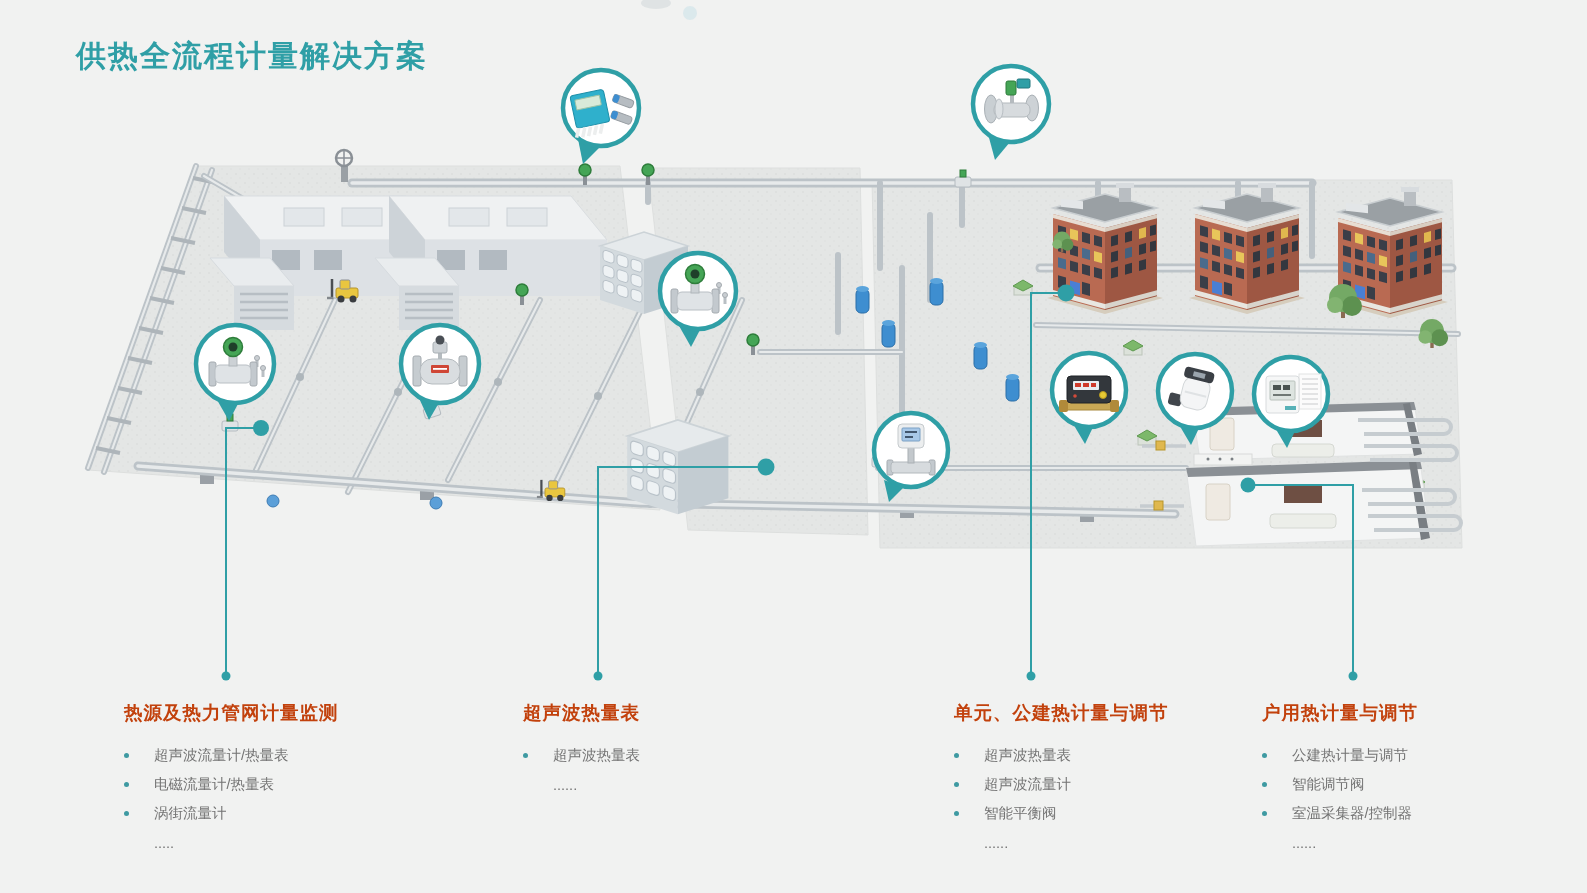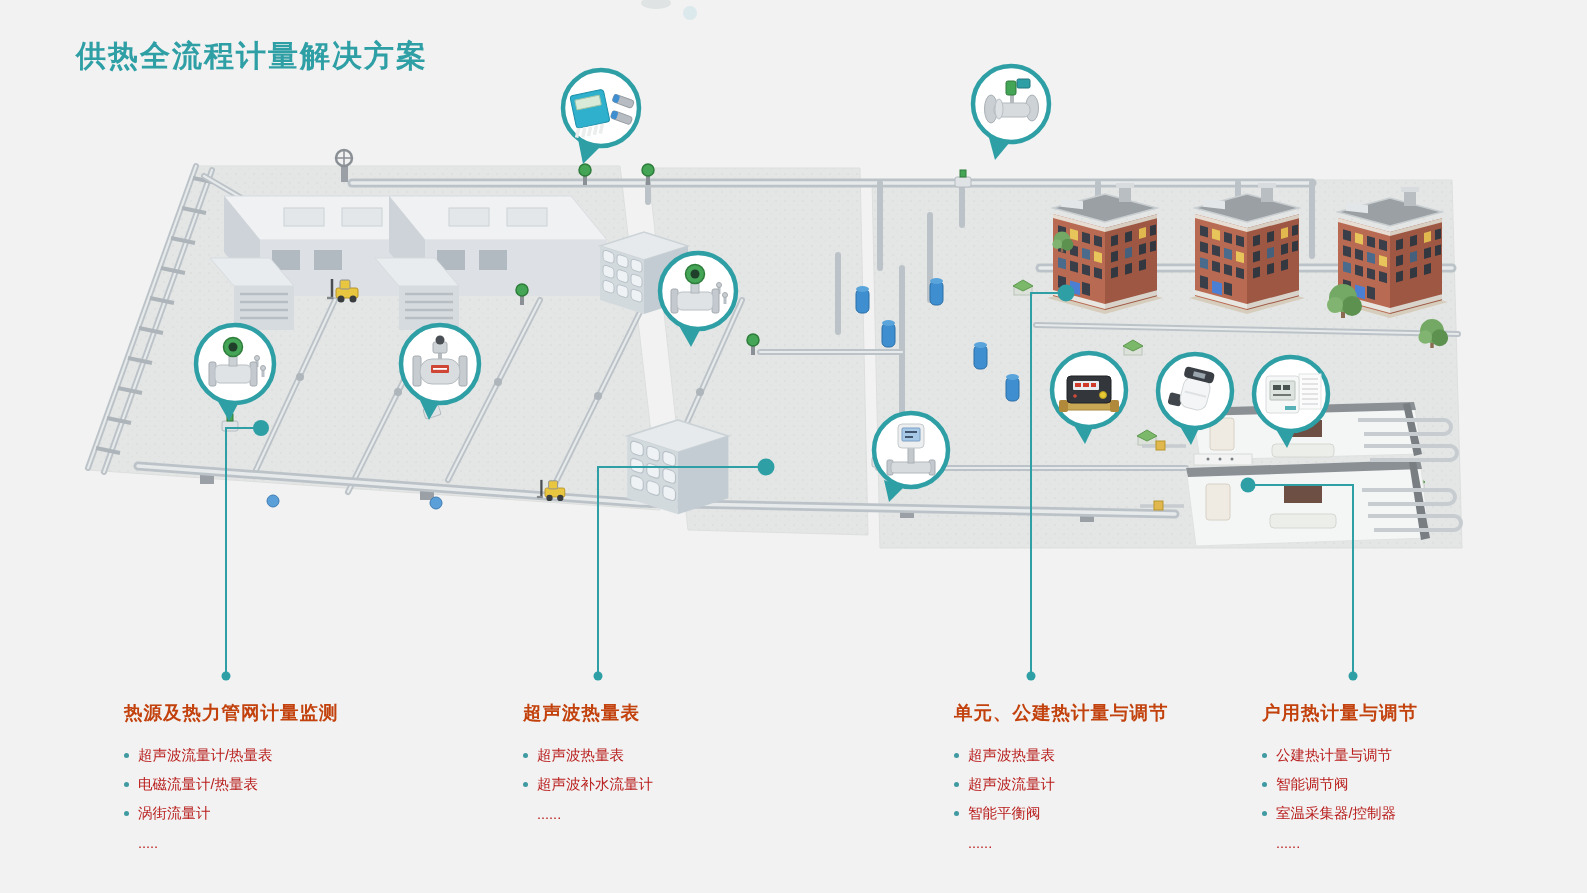--- a/index.html
+++ b/index.html
@@ -10,21 +10,21 @@
   }
   .stage{position:absolute;inset:0;}
   svg.scene{position:absolute;left:0;top:0;}
   .page-title{
     position:absolute;left:64px;top:24px;margin:12px;
     font-size:30px;font-weight:700;color:#2f9fa6;letter-spacing:2px;
   }
   .col{position:absolute;top:700px;width:330px;}
   .col h2{margin:0 0 16px 0;font-size:18.5px;font-weight:700;color:#c2410c;letter-spacing:1px;}
   .col ul{list-style:none;margin:0;padding:0;}
-  .col li{display:flex;align-items:center;gap:9px;height:29px;font-size:14.5px;color:#b91c1c;}
+  .col li{display:flex;align-items:center;gap:25px;height:29px;font-size:14.5px;color:#737373;}
   .bullet-dot{width:5px;height:5px;border-radius:50%;background:#3f9aa2;flex:none;}
   .col li.ellipsis .bullet-dot{visibility:hidden;}
   
   .p1{stroke:#bcc3c8;stroke-width:9;fill:none;stroke-linecap:round;}
   .p1c{stroke:#e7eaeb;stroke-width:3.5;fill:none;stroke-linecap:round;}
   .p2{stroke:#bcc3c8;stroke-width:6;fill:none;stroke-linecap:round;}
   .p2c{stroke:#e7eaeb;stroke-width:2.2;fill:none;stroke-linecap:round;}
   .lead{stroke:#2f9fa6;stroke-width:2;fill:none;}
   .ring{fill:#ffffff;stroke:#2f9fa6;stroke-width:4.5;}
 </style>
@@ -487,24 +487,20 @@
         </li>
       </ul>
 </div>
 <div class="col" style="left:523px;">
   <h2>超声波热量表</h2>
   <ul>
         <li>
           <span class="bullet-dot"></span>
           <span>超声波热量表</span>
         </li>
-        <li>
-          <span class="bullet-dot"></span>
-          <span>超声波补水流量计</span>
-        </li>
         <li class="ellipsis">
           <span class="bullet-dot"></span>
           <span>......</span>
         </li>
       </ul>
 </div>
 <div class="col" style="left:954px;">
   <h2>单元、公建热计量与调节</h2>
   <ul>
         <li>

